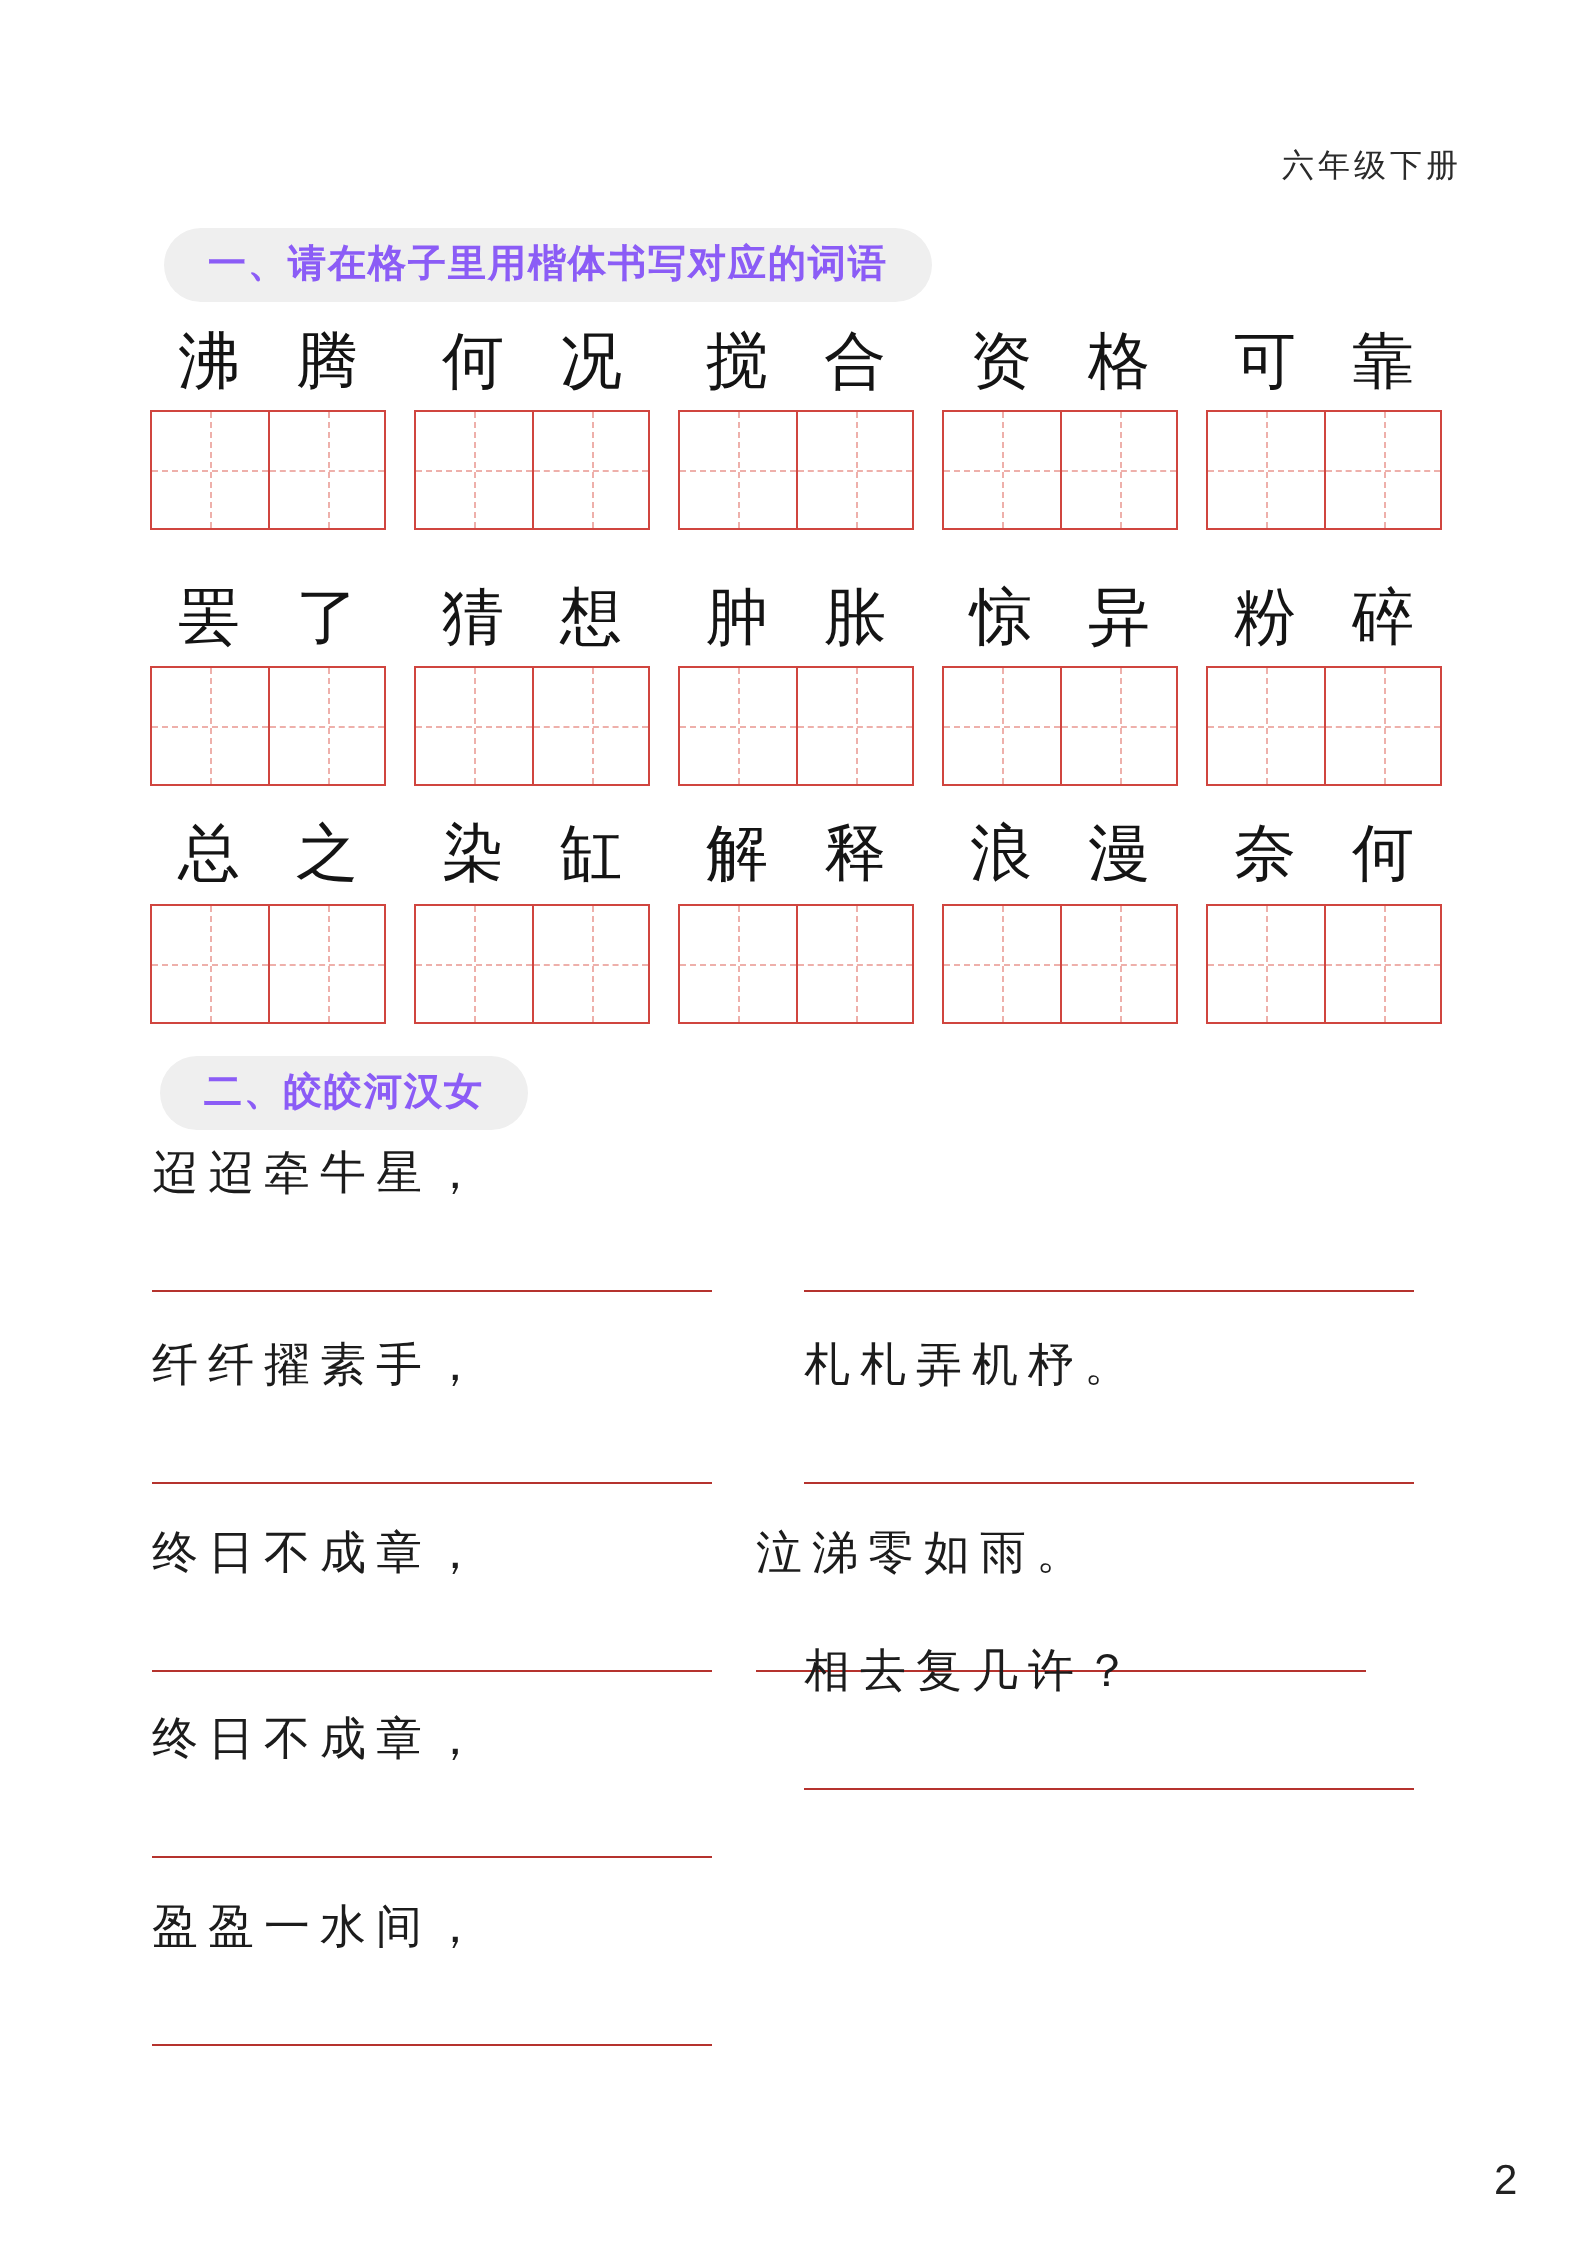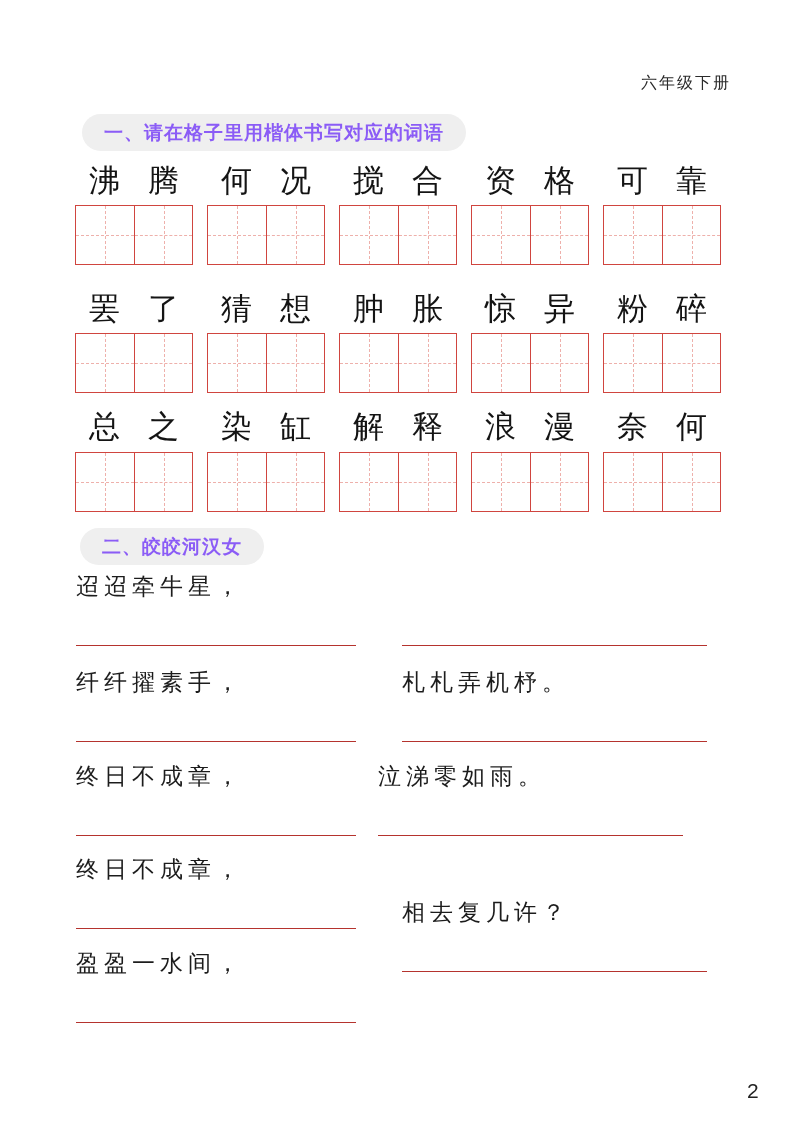--- a/index.html
+++ b/index.html
@@ -235,21 +235,21 @@
   </div>
   <div class="poem-cell" style="top:762px;left:378px;width:305px">
     <div class="poem-text">泣涕零如雨。</div>
     <div class="answer-line"></div>
   </div>
 
   <div class="poem-cell" style="top:855px;left:76px;width:280px">
     <div class="poem-text">终日不成章，</div>
     <div class="answer-line"></div>
   </div>
-  <div class="poem-cell" style="top:898px;left:402px;width:305px">
+  <div class="poem-cell" style="top:821px;left:402px;width:305px">
     <div class="poem-text">相去复几许？</div>
     <div class="answer-line"></div>
   </div>
 
   <div class="poem-cell" style="top:949px;left:76px;width:280px">
     <div class="poem-text">盈盈一水间，</div>
     <div class="answer-line"></div>
   </div>
 
   <div class="page-num">2</div>

